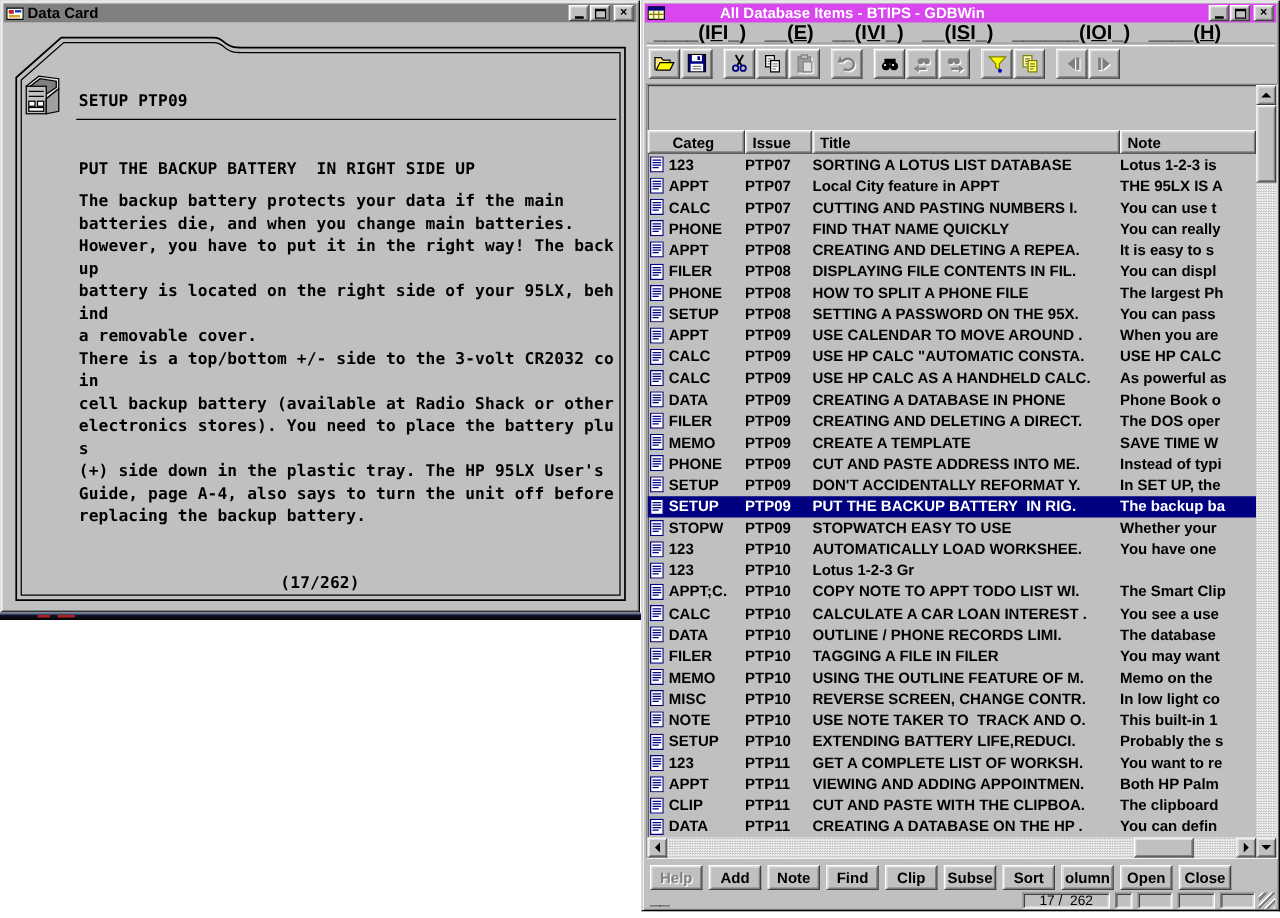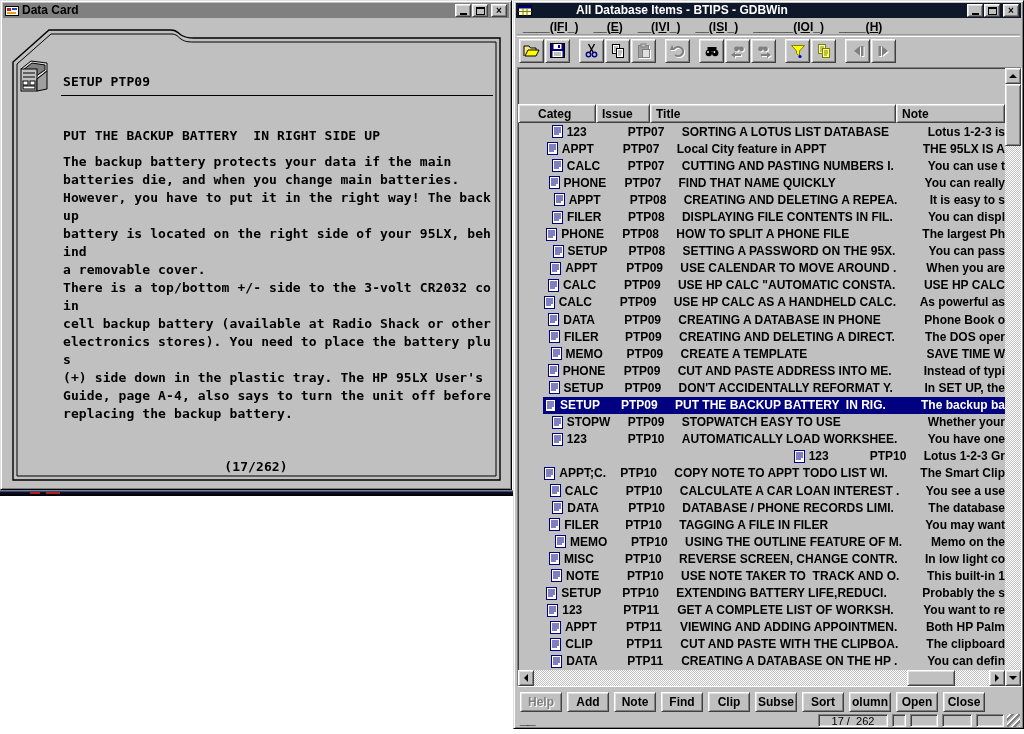--- a/index.html
+++ b/index.html
@@ -10,21 +10,21 @@
   
   .win { position:absolute; background:#c0c0c0;
          border:1px solid; border-color:#dfdfdf #000 #000 #dfdfdf;
          box-shadow: inset 1px 1px 0 #fff, inset -1px -1px 0 #808080; }
   .raised { background:#c0c0c0; border:1px solid; border-color:#fff #404040 #404040 #fff;
             box-shadow: inset 1px 1px 0 #dfdfdf, inset -1px -1px 0 #808080; }
   .sunken { border:1px solid; border-color:#808080 #fff #fff #808080;
             box-shadow: inset 1px 1px 0 #404040, inset -1px -1px 0 #dfdfdf; }
   .titlebar { position:absolute; left:2px; right:2px; top:2px; height:15px;
               display:flex; align-items:center; padding:0 2px; gap:3px; }
-  .titlebar.active { background:#0f172a;gap:44px; }
+  .titlebar.active { background:#d946ef;gap:44px; }
   .titlebar.inactive { background:#808080; }
   .title-text { color:#fff; font-size:12px; font-weight:bold; white-space:pre;
                 flex:1 1 auto; overflow:hidden; line-height:13px; }
   .titlebar.inactive .title-text { color:#000000; }
   .tb-btns { display:flex; gap:1px; }
   .tb-btn { width:16px; height:13px; display:flex; align-items:center; justify-content:center;
             font-size:10px; font-weight:bold; color:#000; line-height:10px; }
   .tb-btn .minbar { width:7px; height:2px; background:#000; margin-top:6px; }
   .tb-btn .maxbox { width:9px; height:8px; border:1px solid #000; border-top:2px solid #000; }
   .tb-close { margin-left:2px; }
@@ -39,21 +39,21 @@
   .card-body { position:absolute; left:60px; top:81px; line-height:18px; }
   .card-counter { position:absolute; left:0; right:0; top:441px; text-align:center; }
   .card-devicon { position:absolute; left:14px; top:41px; }
   .lw-bottom-strip { position:absolute; left:0; top:490px; width:513px; height:6px;
                      background:linear-gradient(#8aa0c0,#10102a 40%,#000); }
   .lw-bottom-strip .speck { position:absolute; top:2px; height:2px; background:#b02020; }
 
   
   .menubar { position:absolute; left:3px; right:3px; top:18px; height:16px;
              display:flex; align-items:center; gap:15px; padding-left:6px;
-             font-size:12px; font-weight:bold; color:#000; border-bottom:1px solid #9a9a9a; }
+             font-size:16px; font-weight:bold; color:#000; border-bottom:1px solid #9a9a9a; }
   .menu-item { white-space:pre; }
   .menu-item u { text-decoration:underline; }
 
   .toolbar { position:absolute; left:3px; right:3px; top:35px; height:28px;
              display:flex; align-items:center; gap:1px; padding-left:2px;
              border-top:1px solid #fff; }
   .tool-btn { width:25px; height:24px; display:flex; align-items:center; justify-content:center; }
   .tool-gap { width:7px; }
   .tool-btn.disabled svg { filter:drop-shadow(1px 1px 0 #ffffff); }
 
@@ -61,21 +61,21 @@
   .list-panel { position:absolute; left:3px; top:66px; width:505px; height:620px; background:#c0c0c0;
                 display:grid; grid-template-columns:1fr 16px; grid-template-rows:1fr 16px; }
   .list-main { grid-column:1; grid-row:1; display:flex; flex-direction:column; overflow:hidden;margin-top:36px; }
   .thead { display:flex; height:19px; flex:0 0 19px; font-size:12px; font-weight:bold; }
   .th { display:flex; align-items:center; padding-left:5px; white-space:pre; }
   .c-categ { width:78px; flex:0 0 78px; }
   .c-issue { width:54px; flex:0 0 54px; }
   .c-title { width:246px; flex:0 0 246px; }
   .c-note  { flex:1 1 auto; min-width:0; }
   .th.c-categ { padding-left:19px; }
-  .tbody { flex:1 1 auto; display:flex; flex-direction:column;align-items:flex-end; }
+  .tbody { flex:1 1 auto; display:flex; flex-direction:column; }
   .trow { flex:1 1 0; display:flex; align-items:center; font-size:12px; font-weight:bold;
           color:#000; overflow:hidden; }
   .trow .cell { white-space:pre; overflow:hidden; display:flex; align-items:center; }
   .trow .cell.c-categ { padding-left:2px; }
   .trow .categ-text { margin-left:4px; }
   .trow.selected { background:#000080; color:#fff; }
   .doc-icon { flex:0 0 auto; }
 
   
   .dither { background-color:#c0c0c0;
@@ -607,21 +607,21 @@
 
             <div class="trow">
               <span class="cell c-categ">
                 <svg class="doc-icon" width="11" height="13" viewBox="0 0 11 13">
                   <rect x="0.5" y="0.5" width="10" height="12" fill="#fff" stroke="#000080"></rect>
                   <path d="M2 3h7M2 5h7M2 7h7M2 9h5" stroke="#000080"></path>
                 </svg>
                 <span class="categ-text">DATA</span>
               </span>
               <span class="cell c-issue">PTP10</span>
-              <span class="cell c-title">DATABASE / PHONE RECORDS LIMI.</span>
+              <span class="cell c-title">OUTLINE / PHONE RECORDS LIMI.</span>
               <span class="cell c-note">The database</span>
             </div>
 
             <div class="trow">
               <span class="cell c-categ">
                 <svg class="doc-icon" width="11" height="13" viewBox="0 0 11 13">
                   <rect x="0.5" y="0.5" width="10" height="12" fill="#fff" stroke="#000080"></rect>
                   <path d="M2 3h7M2 5h7M2 7h7M2 9h5" stroke="#000080"></path>
                 </svg>
                 <span class="categ-text">FILER</span>

